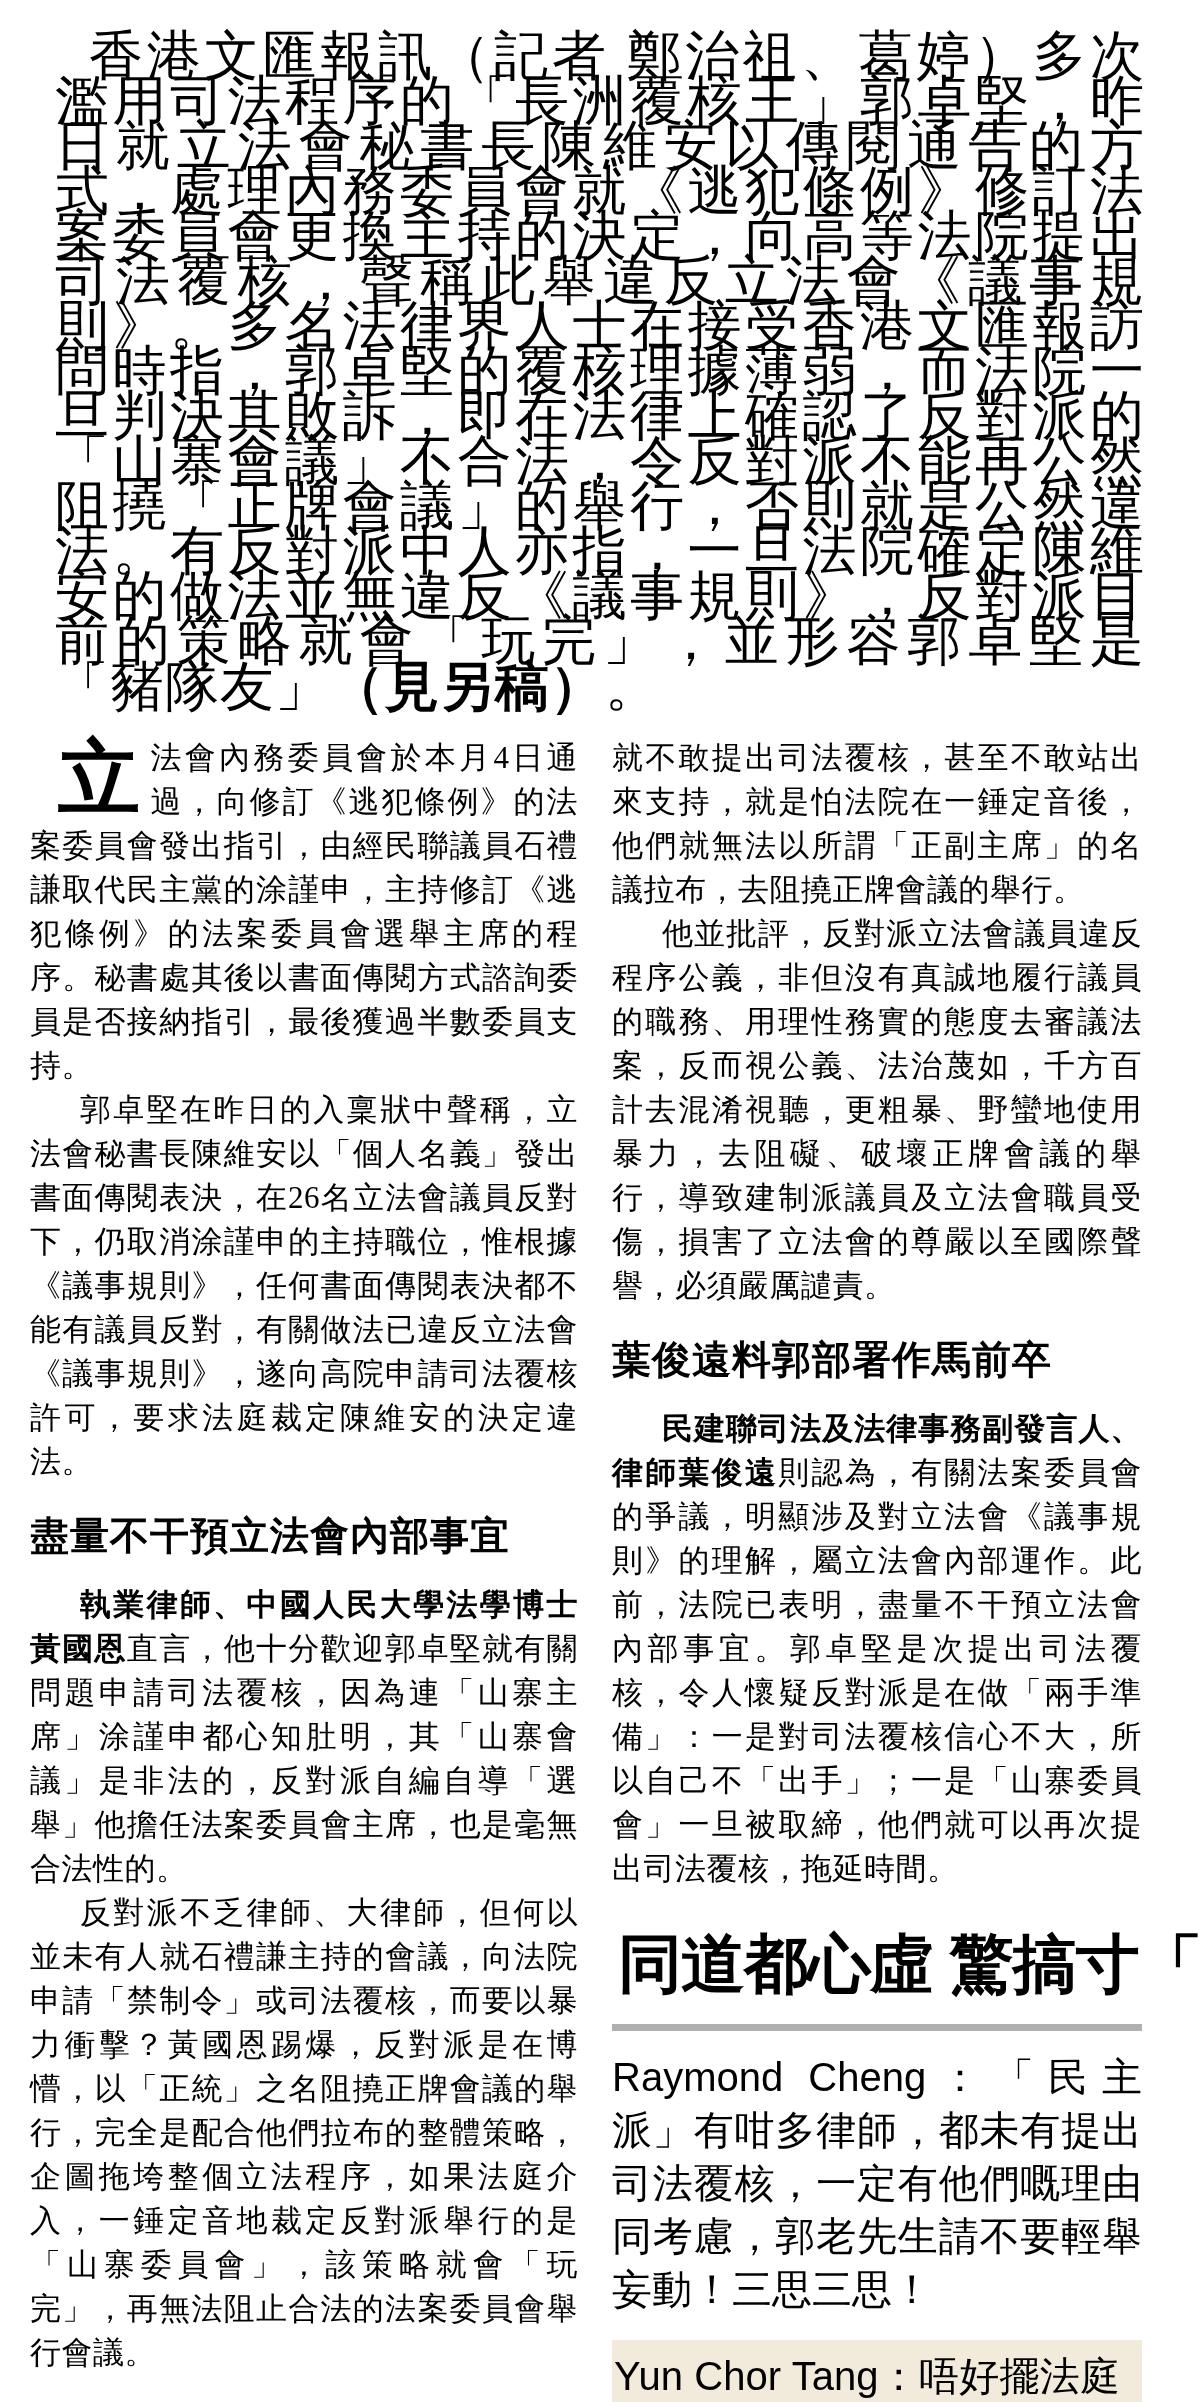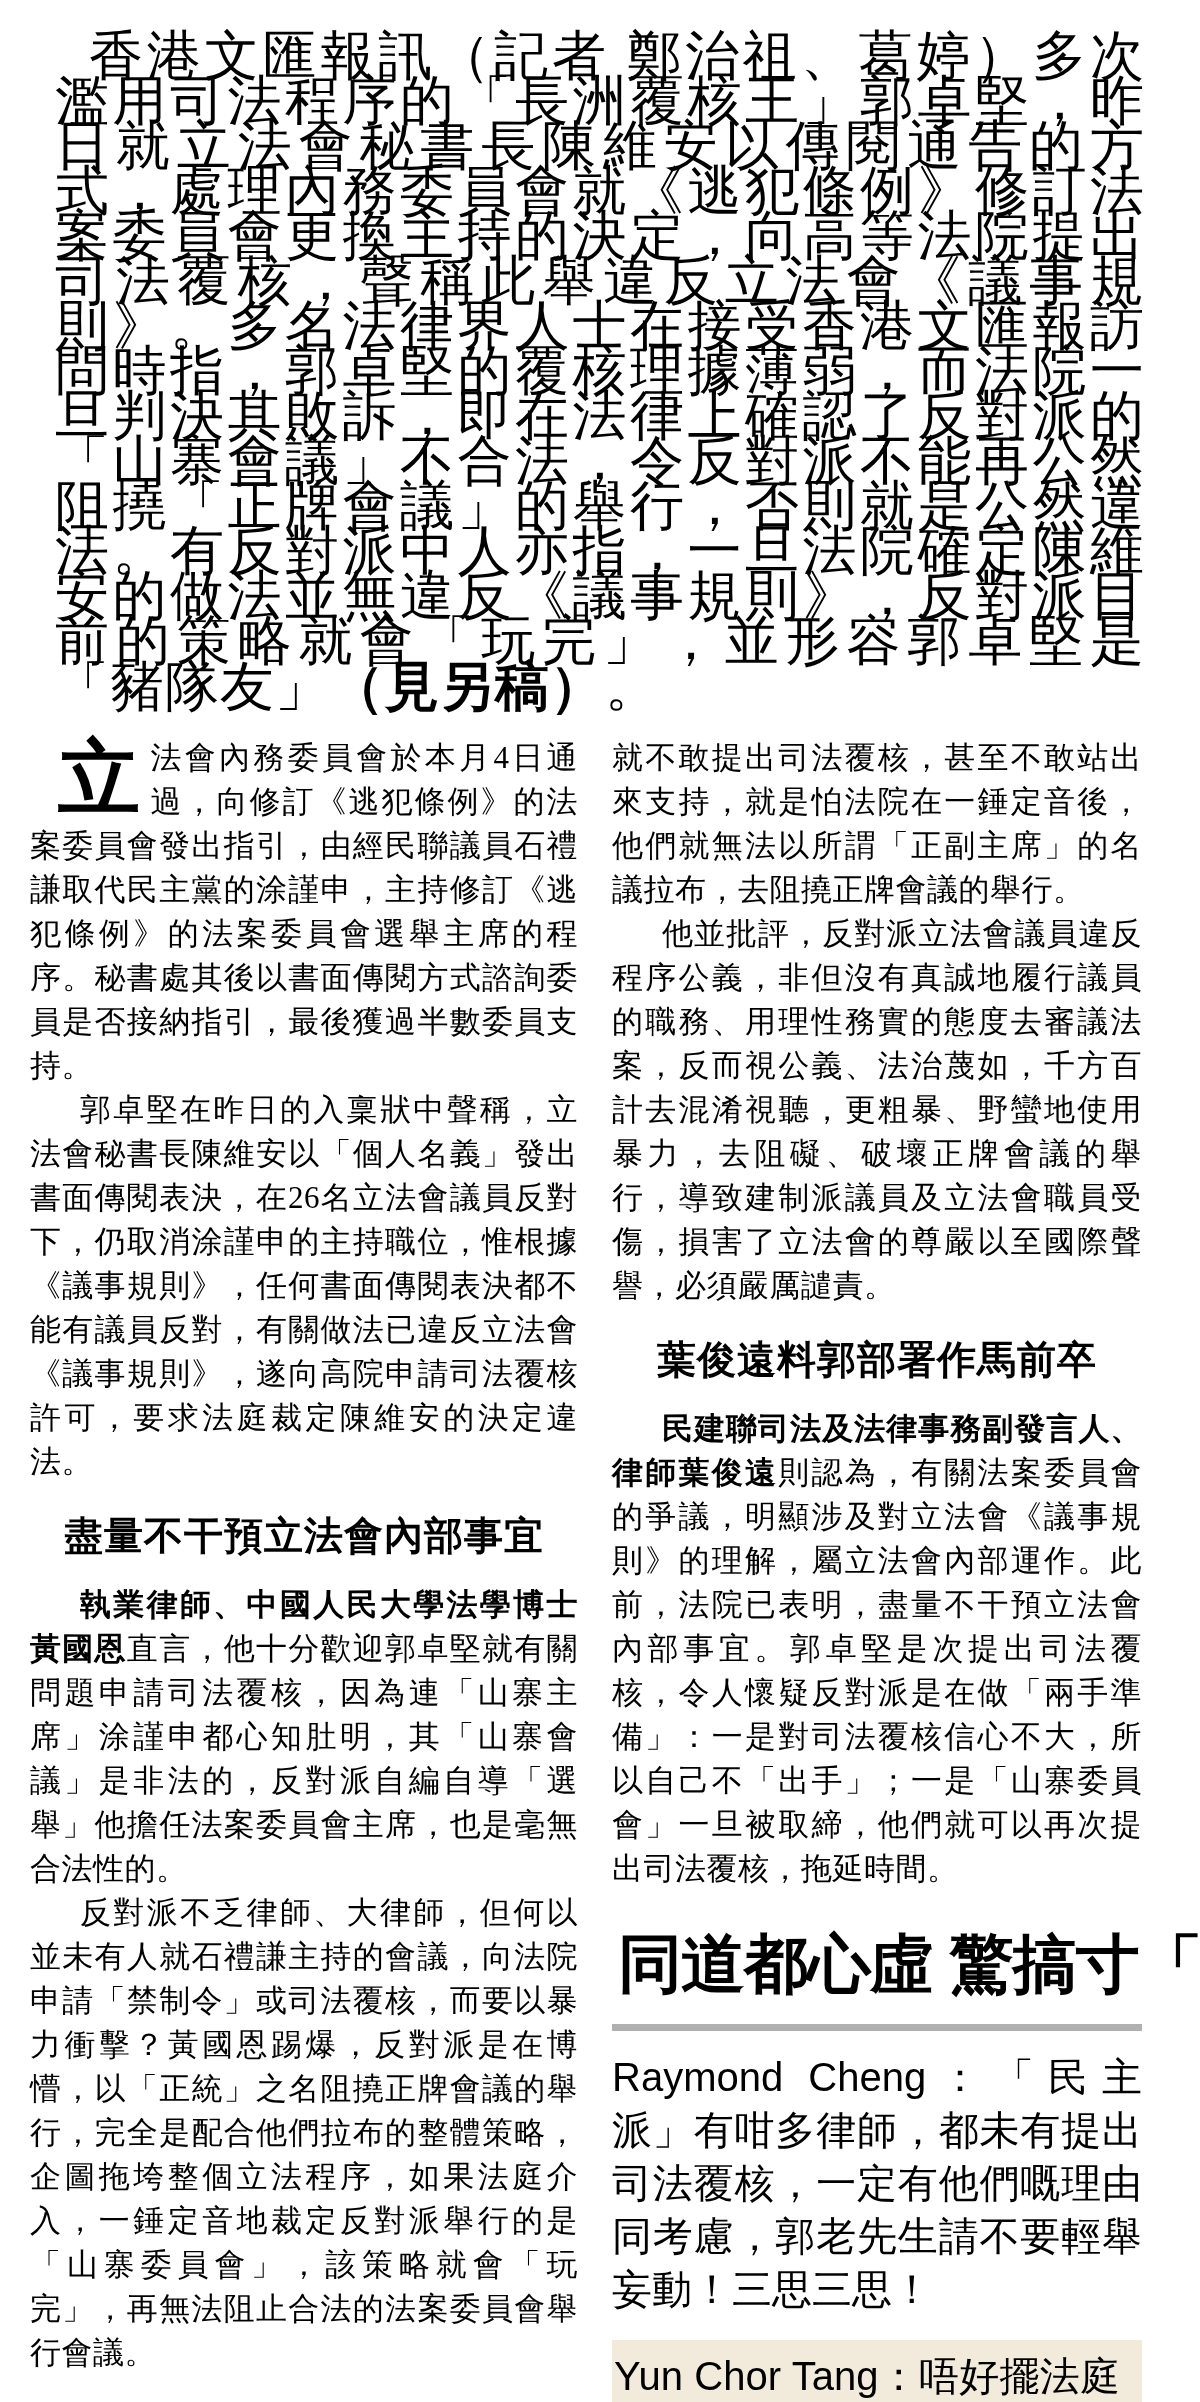--- a/index.html
+++ b/index.html
@@ -51,21 +51,21 @@
 
   .bold-lead {
     font-weight: bold;
     font-family: "Liberation Sans", sans-serif;
   }
 
   .sec-header {
     font-size: 39px;
     font-weight: bold;
     font-family: "Liberation Sans", sans-serif;
-    text-align: center;
+    text-align: left;
     margin: 25px 0 20px 0;
     letter-spacing: 1px;
   }
 
   .comments-box { margin-top: 30px; }
 
   .red-title {
     color: #000000;
     font-size: 64px;
     font-weight: bold;

